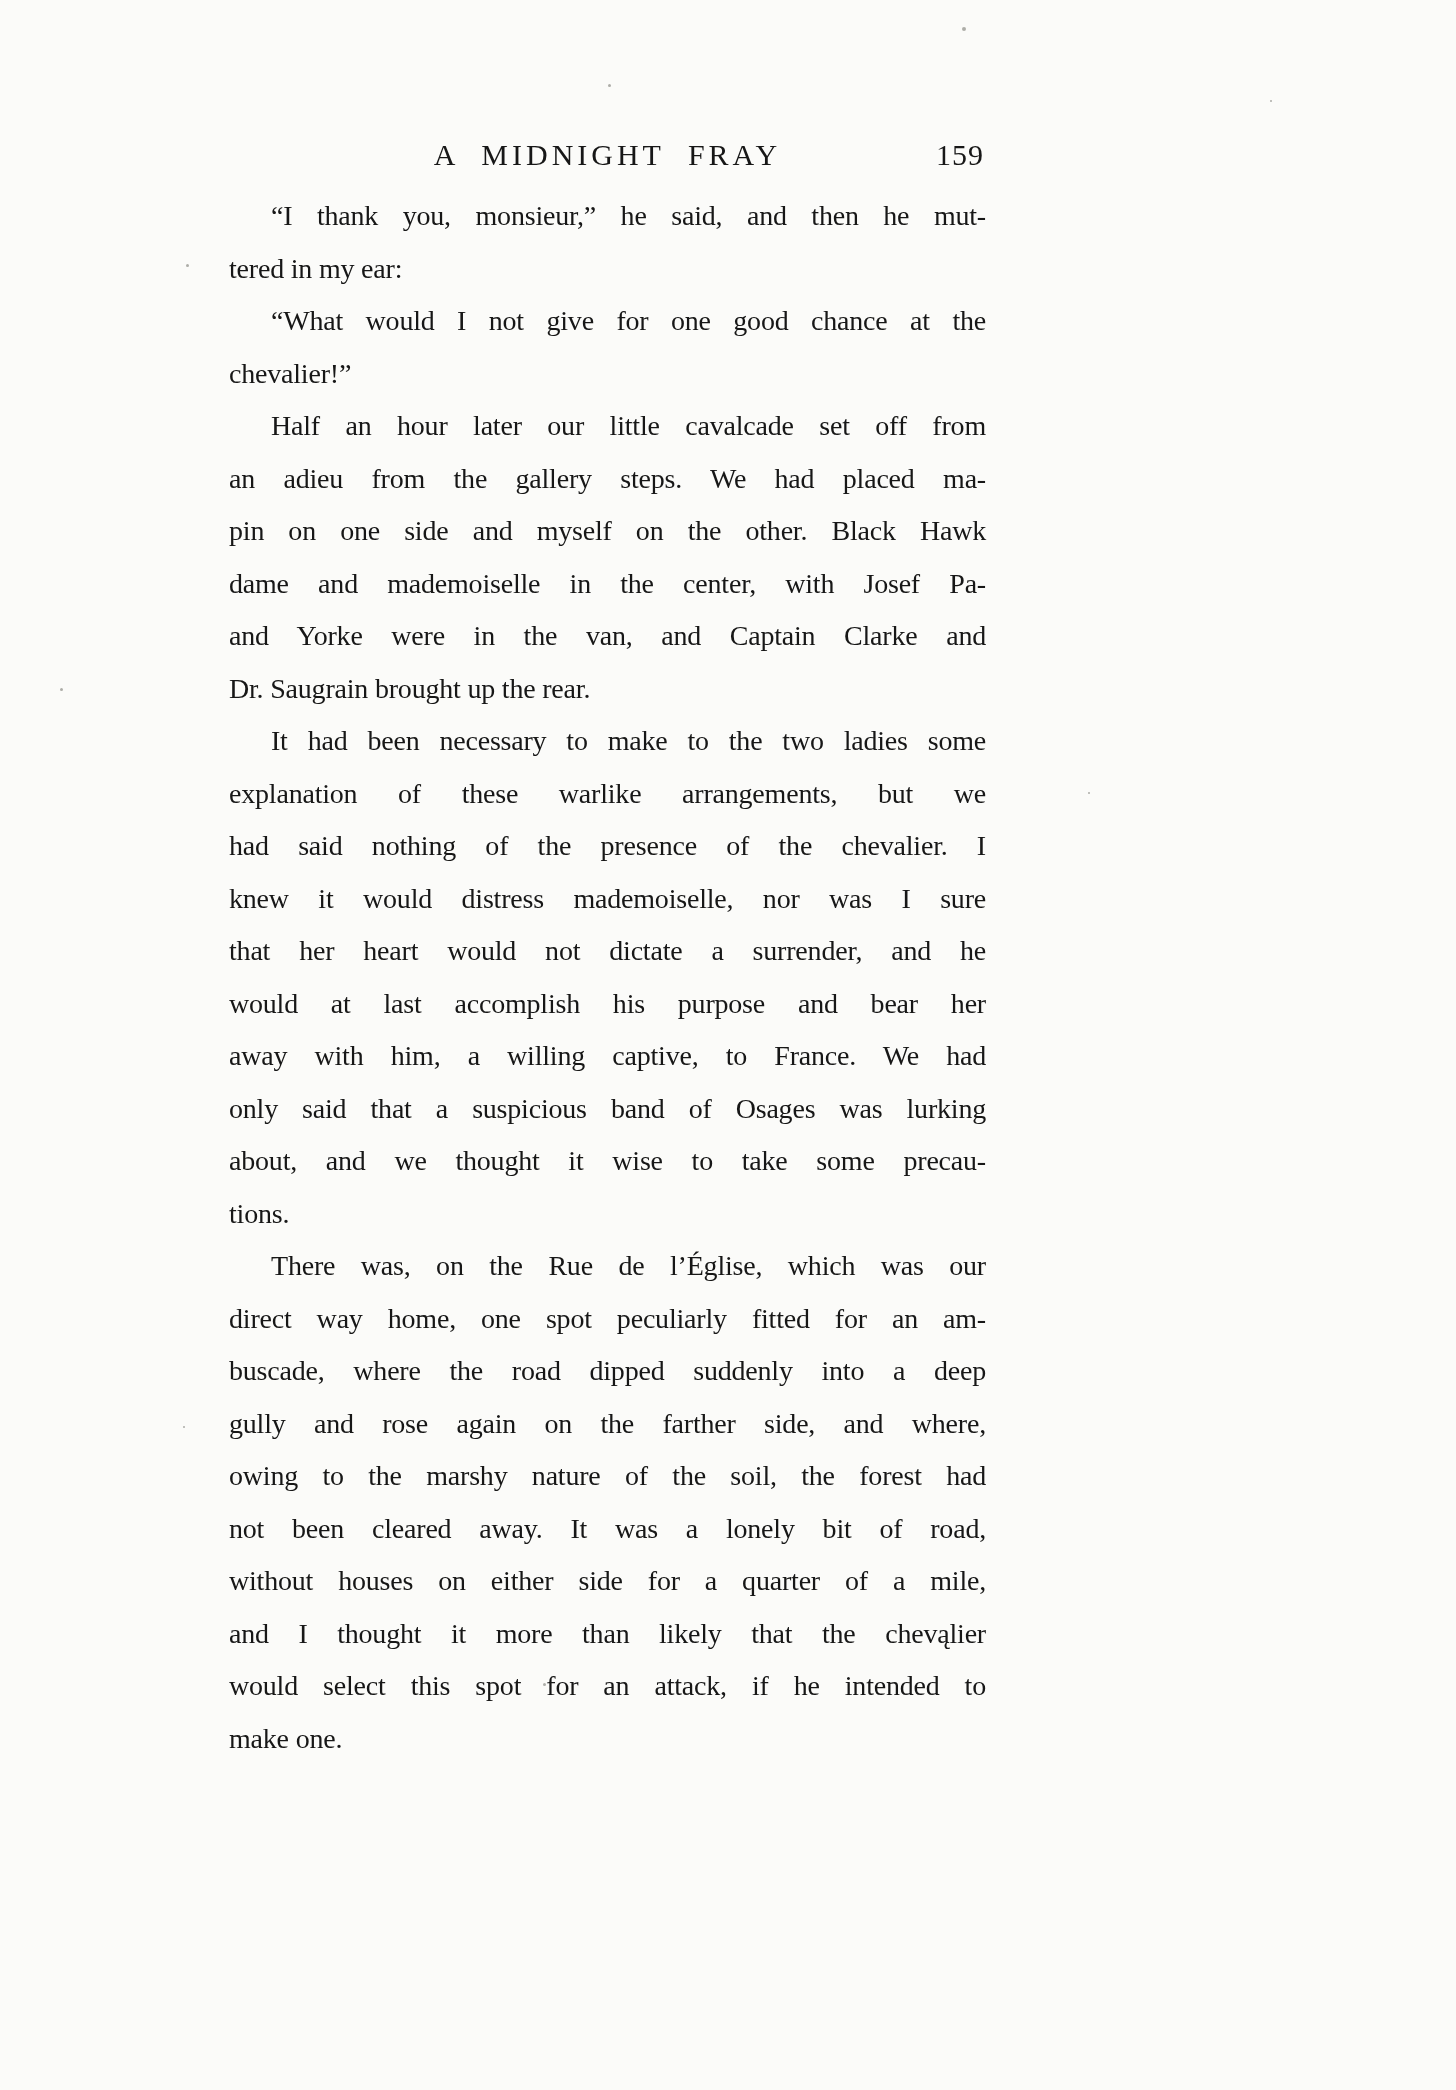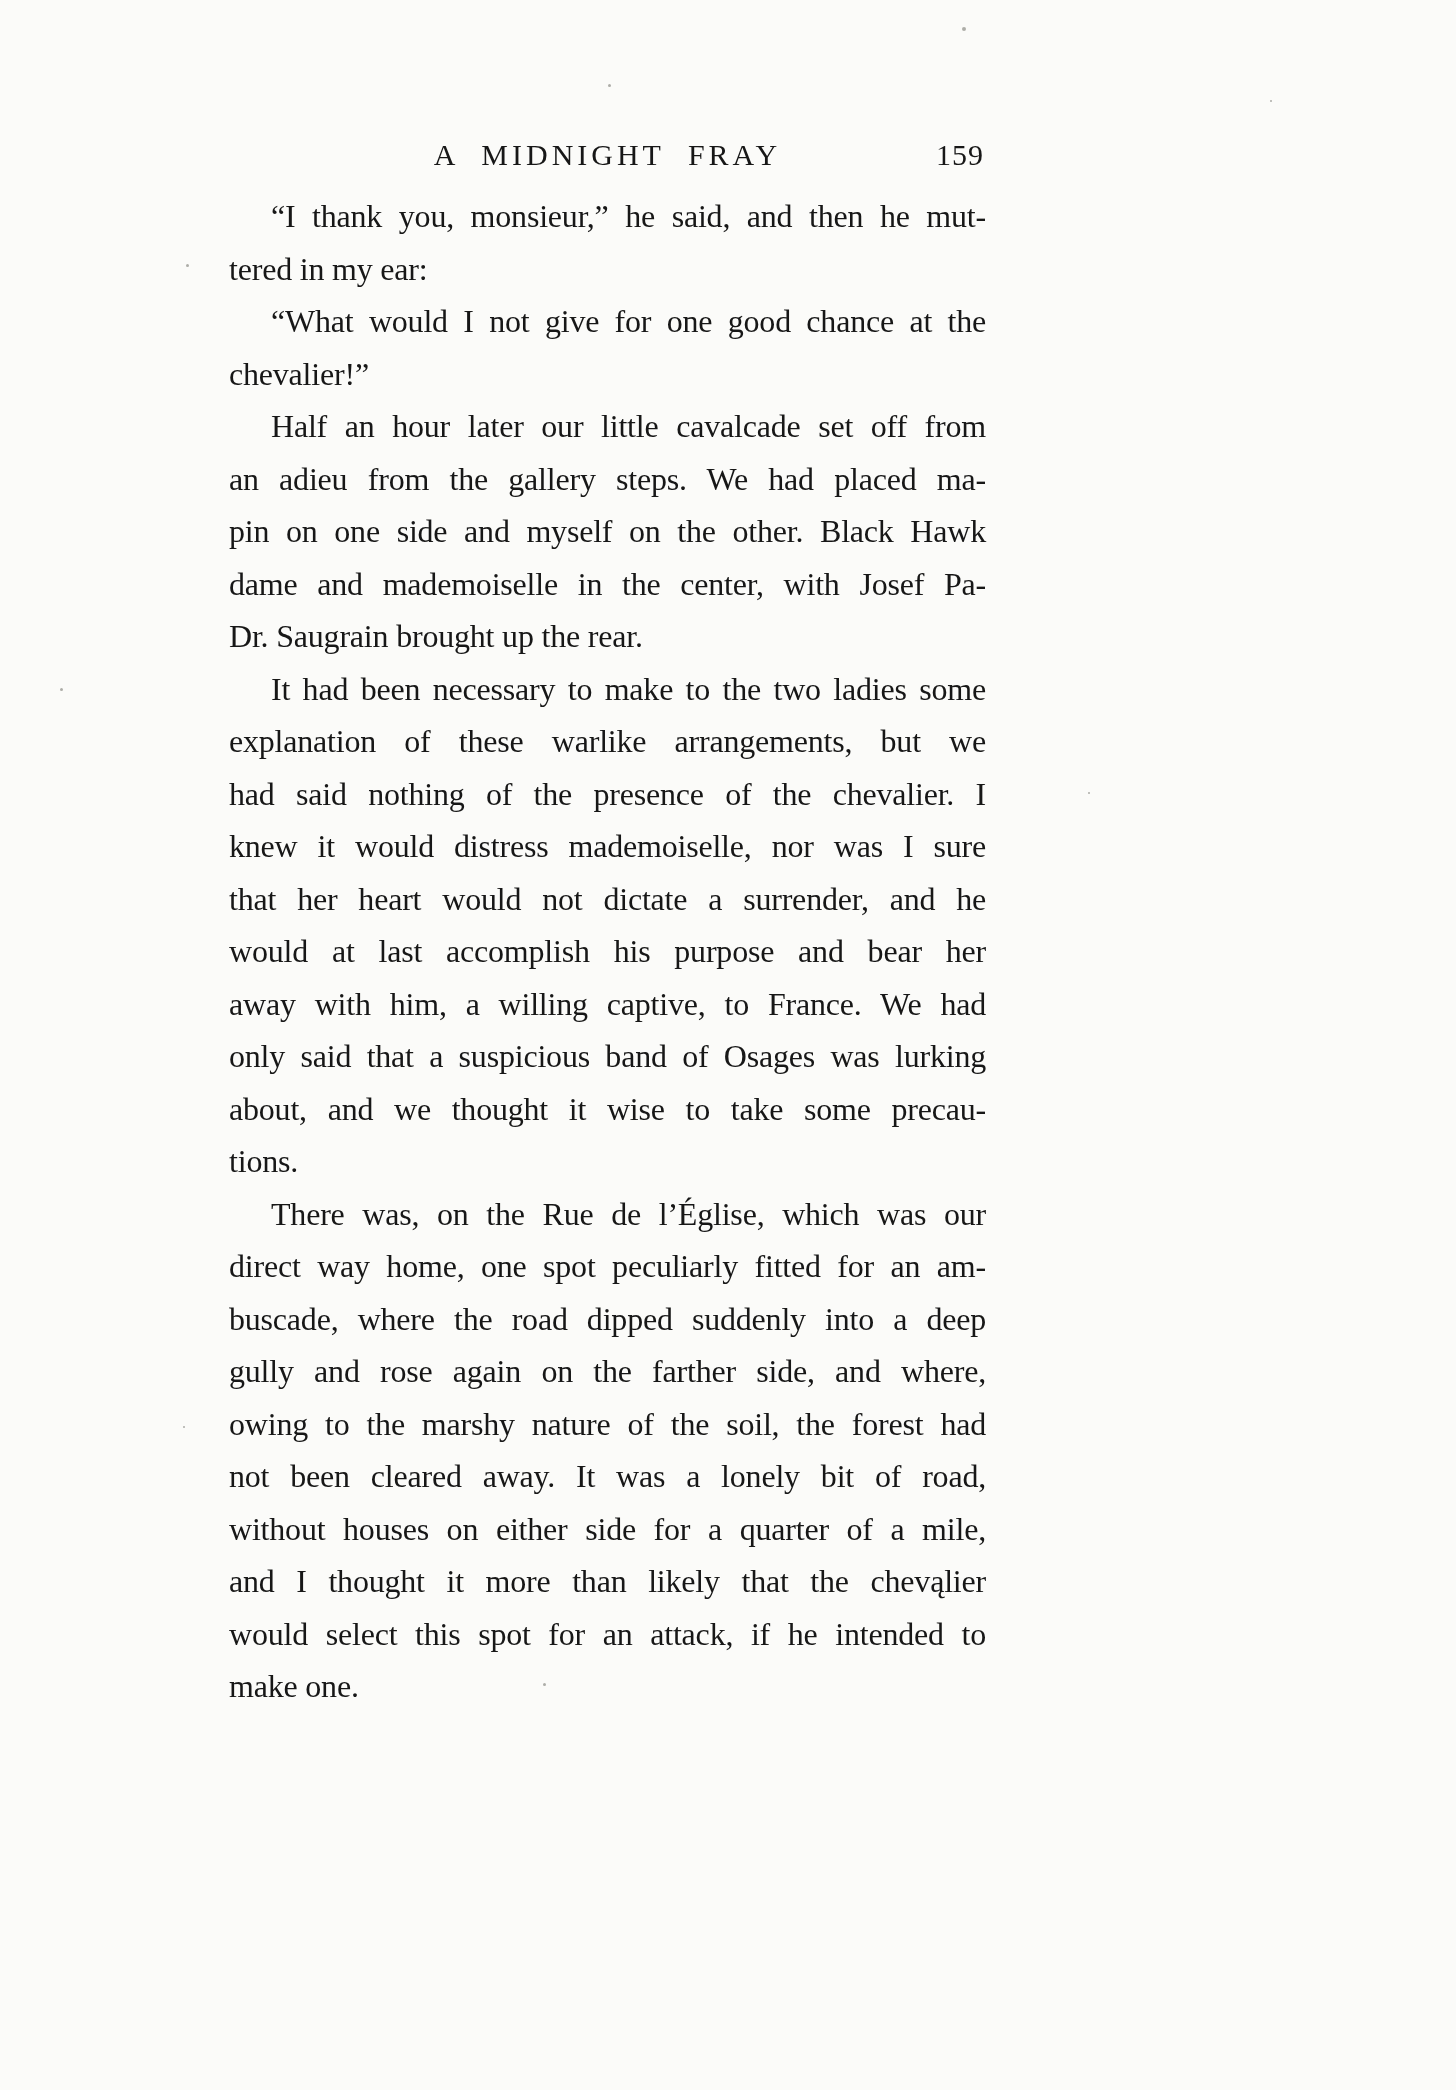--- a/index.html
+++ b/index.html
@@ -43,21 +43,21 @@
     font-size: 30px;
     letter-spacing: 1px;
     color: var(--ink);
     text-align: right;
   }
   .body-text {
     position: absolute;
     top: 190px;
     left: 205px;
     width: 757px;
-    font-size: 32px;
+    font-size: 28px;
     letter-spacing: -0.2px;
     line-height: 52.5px;
     color: var(--ink);
   }
   .line {
     white-space: nowrap;
     text-align: justify;
     text-align-last: justify;
     height: 52.5px;
   }
@@ -82,20 +82,21 @@
 
   <div class="body-text">
       <div class="line first">“I thank you, monsieur,” he said, and then he mut-</div>
       <div class="line last">tered in my ear:</div>
       <div class="line first">“What would I not give for one good chance at the</div>
       <div class="line last">chevalier!”</div>
       <div class="line first">Half an hour later our little cavalcade set off from</div>
       <div class="line">an adieu from the gallery steps.  We had placed ma-</div>
       <div class="line">pin on one side and myself on the other.  Black Hawk</div>
       <div class="line">dame and mademoiselle in the center, with Josef Pa-</div>
+      <div class="line">and Yorke were in the van, and Captain Clarke and</div>
       <div class="line last">Dr. Saugrain brought up the rear.</div>
       <div class="line first">It had been necessary to make to the two ladies some</div>
       <div class="line">explanation of these warlike arrangements, but we</div>
       <div class="line">had said nothing of the presence of the chevalier.  I</div>
       <div class="line">knew it would distress mademoiselle, nor was I sure</div>
       <div class="line">that her heart would not dictate a surrender, and he</div>
       <div class="line">would at last accomplish his purpose and bear her</div>
       <div class="line">away with him, a willing captive, to France.  We had</div>
       <div class="line">only said that a suspicious band of Osages was lurking</div>
       <div class="line">about, and we thought it wise to take some precau-</div>

